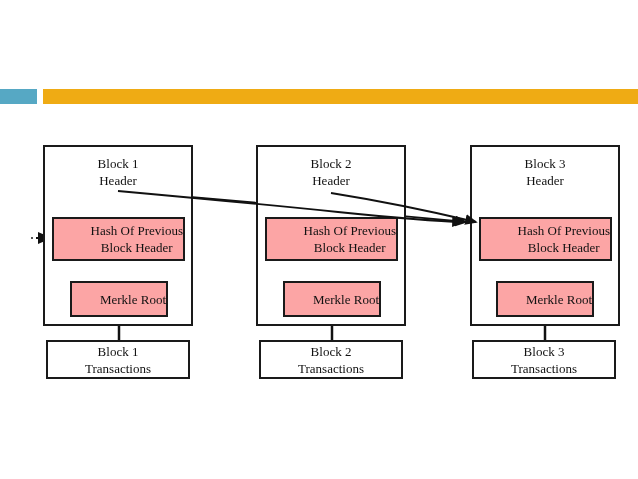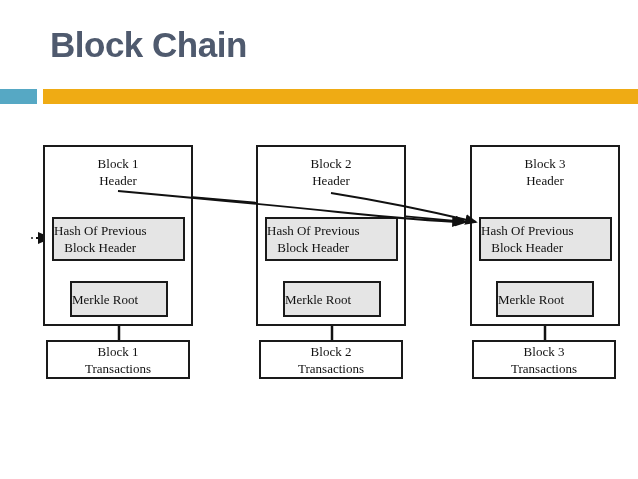--- a/index.html
+++ b/index.html
@@ -78,25 +78,25 @@
     top: 8px;
     text-align: center;
     font-family: "Liberation Serif", serif;
     font-size: 13px;
     line-height: 17px;
     color: #111111;
   }
   .inner-box {
     position: absolute;
     border: 2px solid #1a1a1a;
-    background: #e5e5e5;
+    background: #fca5a5;
     box-sizing: border-box;
     display: flex;
     align-items: center;
-    justify-content: flex-start;
+    justify-content: flex-end;
     text-align: center;
     font-family: "Liberation Serif", serif;
     font-size: 13px;
     line-height: 17px;
     color: #111111;
   }
   .tx-box {
     position: absolute;
     border: 2px solid #1a1a1a;
     background: #ffffff;
@@ -128,21 +128,20 @@
     width: 2px;
     height: 2px;
     background: #555;
   }
 </style>
 </head>
 <body>
 
 <div class="slide">
 
-  <div class="slide-title">Block Chain</div>
   <div class="rule-teal"></div>
   <div class="rule-amber"></div>
 
   <div class="diagram">
 
     <svg width="638" height="479">
       <defs>
         <marker id="arrowhead" markerWidth="7" markerHeight="7" refX="6" refY="3" orient="auto" markerUnits="strokeWidth">
           <path d="M0,0 L7,3 L0,6 z" fill="#111111"></path>
         </marker>

